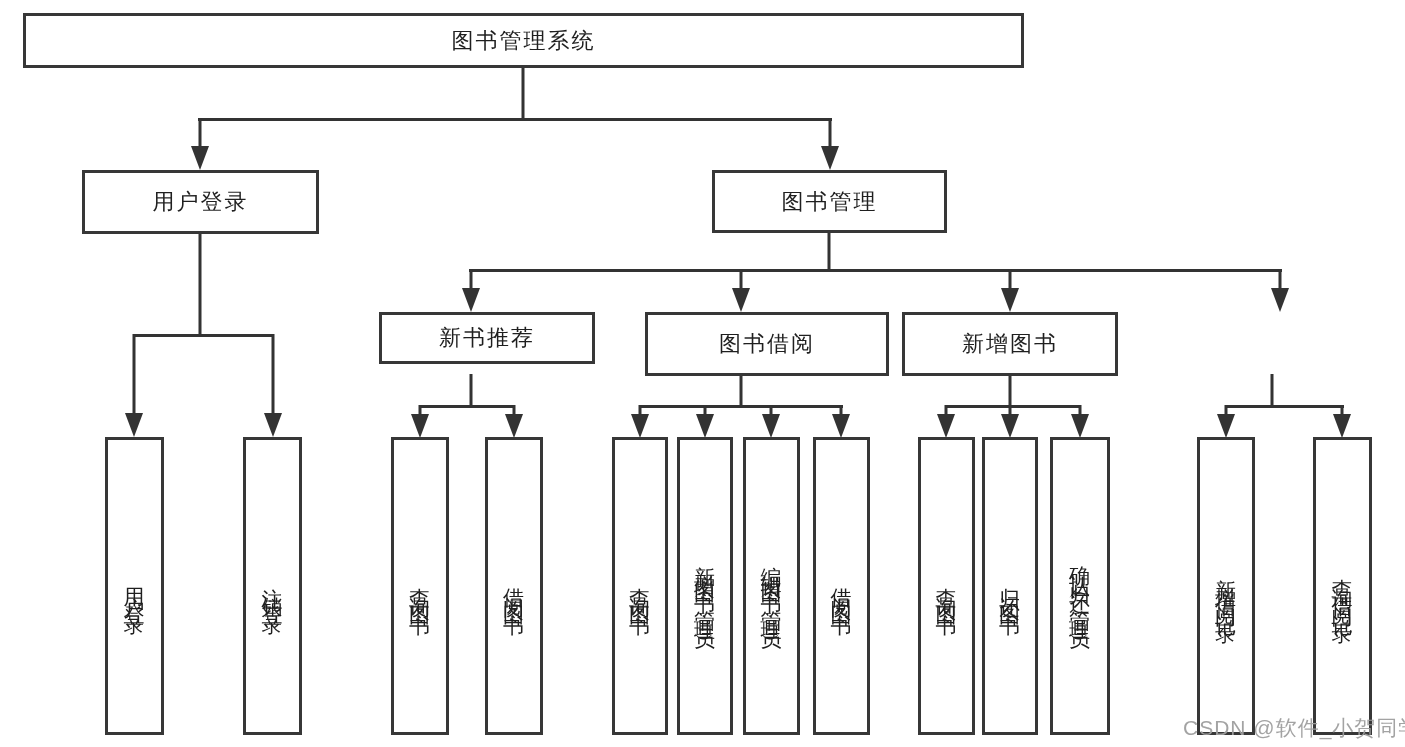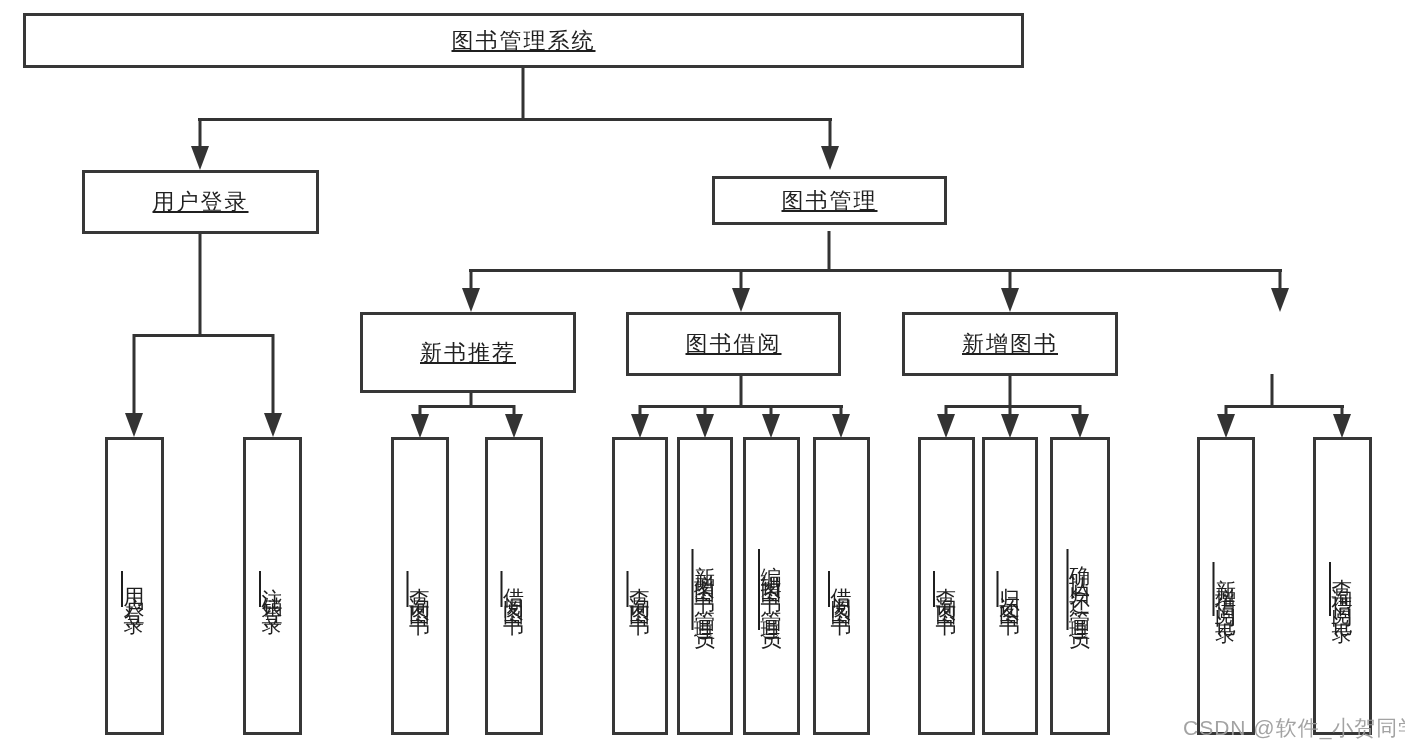--- a/index.html
+++ b/index.html
@@ -3,21 +3,21 @@
 <meta charset="utf-8">
 <style>
   html,body{margin:0;padding:0;background:#ffffff;}
   .canvas{
     position:relative;width:1405px;height:747px;background:#ffffff;
     font-family:"Liberation Sans","DejaVu Sans",sans-serif;overflow:hidden;
   }
   .box{
     position:absolute;background:#ffffff;border:3px solid #373737;box-sizing:border-box;
     display:flex;align-items:center;justify-content:center;
-    color:#1f1f1f;font-size:22px;letter-spacing:2px;line-height:1;z-index:2;text-decoration:underline;
+    color:#1f1f1f;font-size:22px;letter-spacing:2px;line-height:1;z-index:2;
   }
   .vbox{
     writing-mode:vertical-rl;text-orientation:mixed;
     font-size:21px;letter-spacing:9px;padding-top:6px;
   }
   .vl{position:absolute;width:3px;background:#333333;transform:translateX(-50%);z-index:1;}
   .hl{position:absolute;height:3px;background:#333333;z-index:1;}
   .ah{
     position:absolute;width:0;height:0;z-index:1;
     border-left:9px solid transparent;border-right:9px solid transparent;
@@ -29,24 +29,24 @@
   }
 </style>
 </head>
 <body>
 
 <div class="canvas">
 
   <div class="box" style="left:23px;top:13px;width:1001px;height:55px">图书管理系统</div>
 
   <div class="box" style="left:82px;top:170px;width:237px;height:64px">用户登录</div>
-  <div class="box" style="left:712px;top:176px;width:235px;height:49px">图书管理</div>
+  <div class="box" style="left:712px;top:170px;width:235px;height:63px">图书管理</div>
 
-  <div class="box" style="left:360px;top:312px;width:216px;height:81px">新书推荐</div>
-  <div class="box" style="left:626px;top:312px;width:215px;height:64px">图书借阅</div>
+  <div class="box" style="left:379px;top:312px;width:216px;height:52px">新书推荐</div>
+  <div class="box" style="left:645px;top:312px;width:244px;height:64px">图书借阅</div>
   <div class="box" style="left:902px;top:312px;width:216px;height:64px">新增图书</div>
 
   <div class="box vbox" style="left:105px;top:437px;width:59px;height:298px">用户登录</div>
   <div class="box vbox" style="left:243px;top:437px;width:59px;height:298px">注销登录</div>
 
   <div class="box vbox" style="left:391px;top:437px;width:58px;height:298px">查询图书</div>
   <div class="box vbox" style="left:485px;top:437px;width:58px;height:298px">借阅图书</div>
 
   <div class="box vbox" style="left:612px;top:437px;width:56px;height:298px">查询图书</div>
   <div class="box vbox" style="left:677px;top:437px;width:56px;height:298px">新增图书（管理员）</div>

